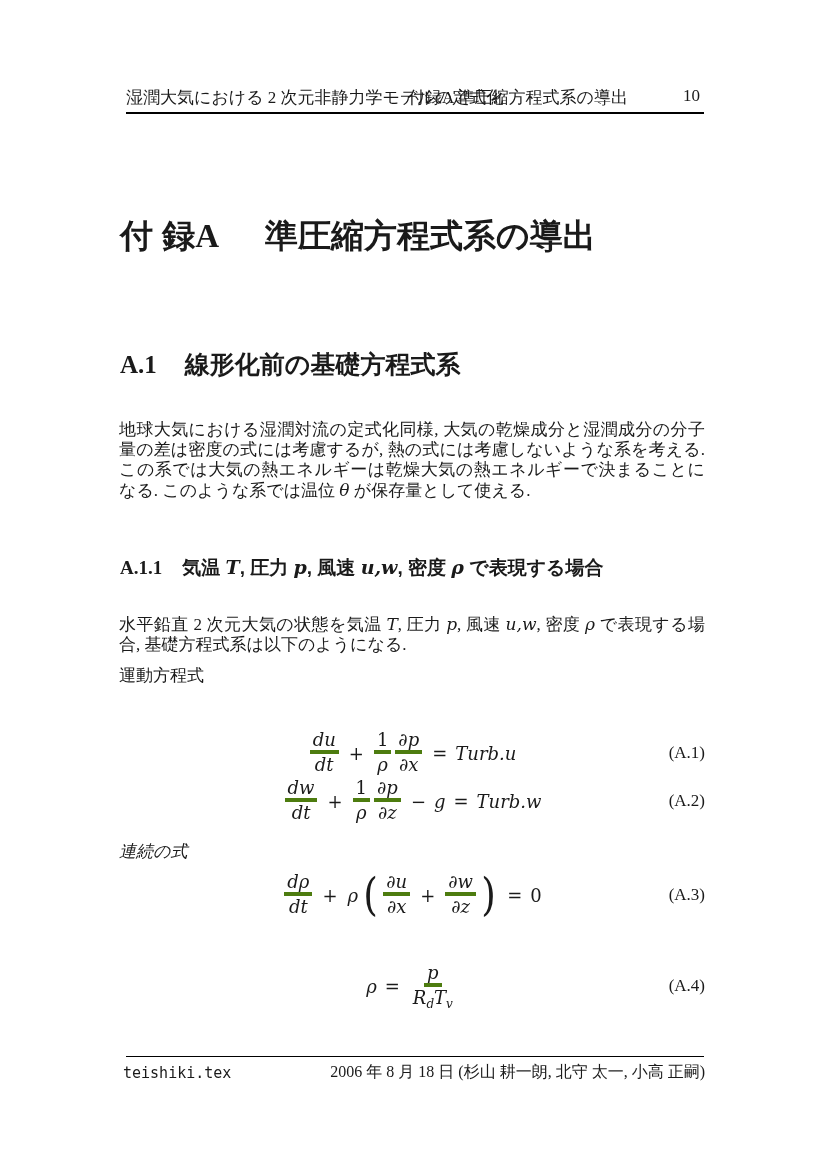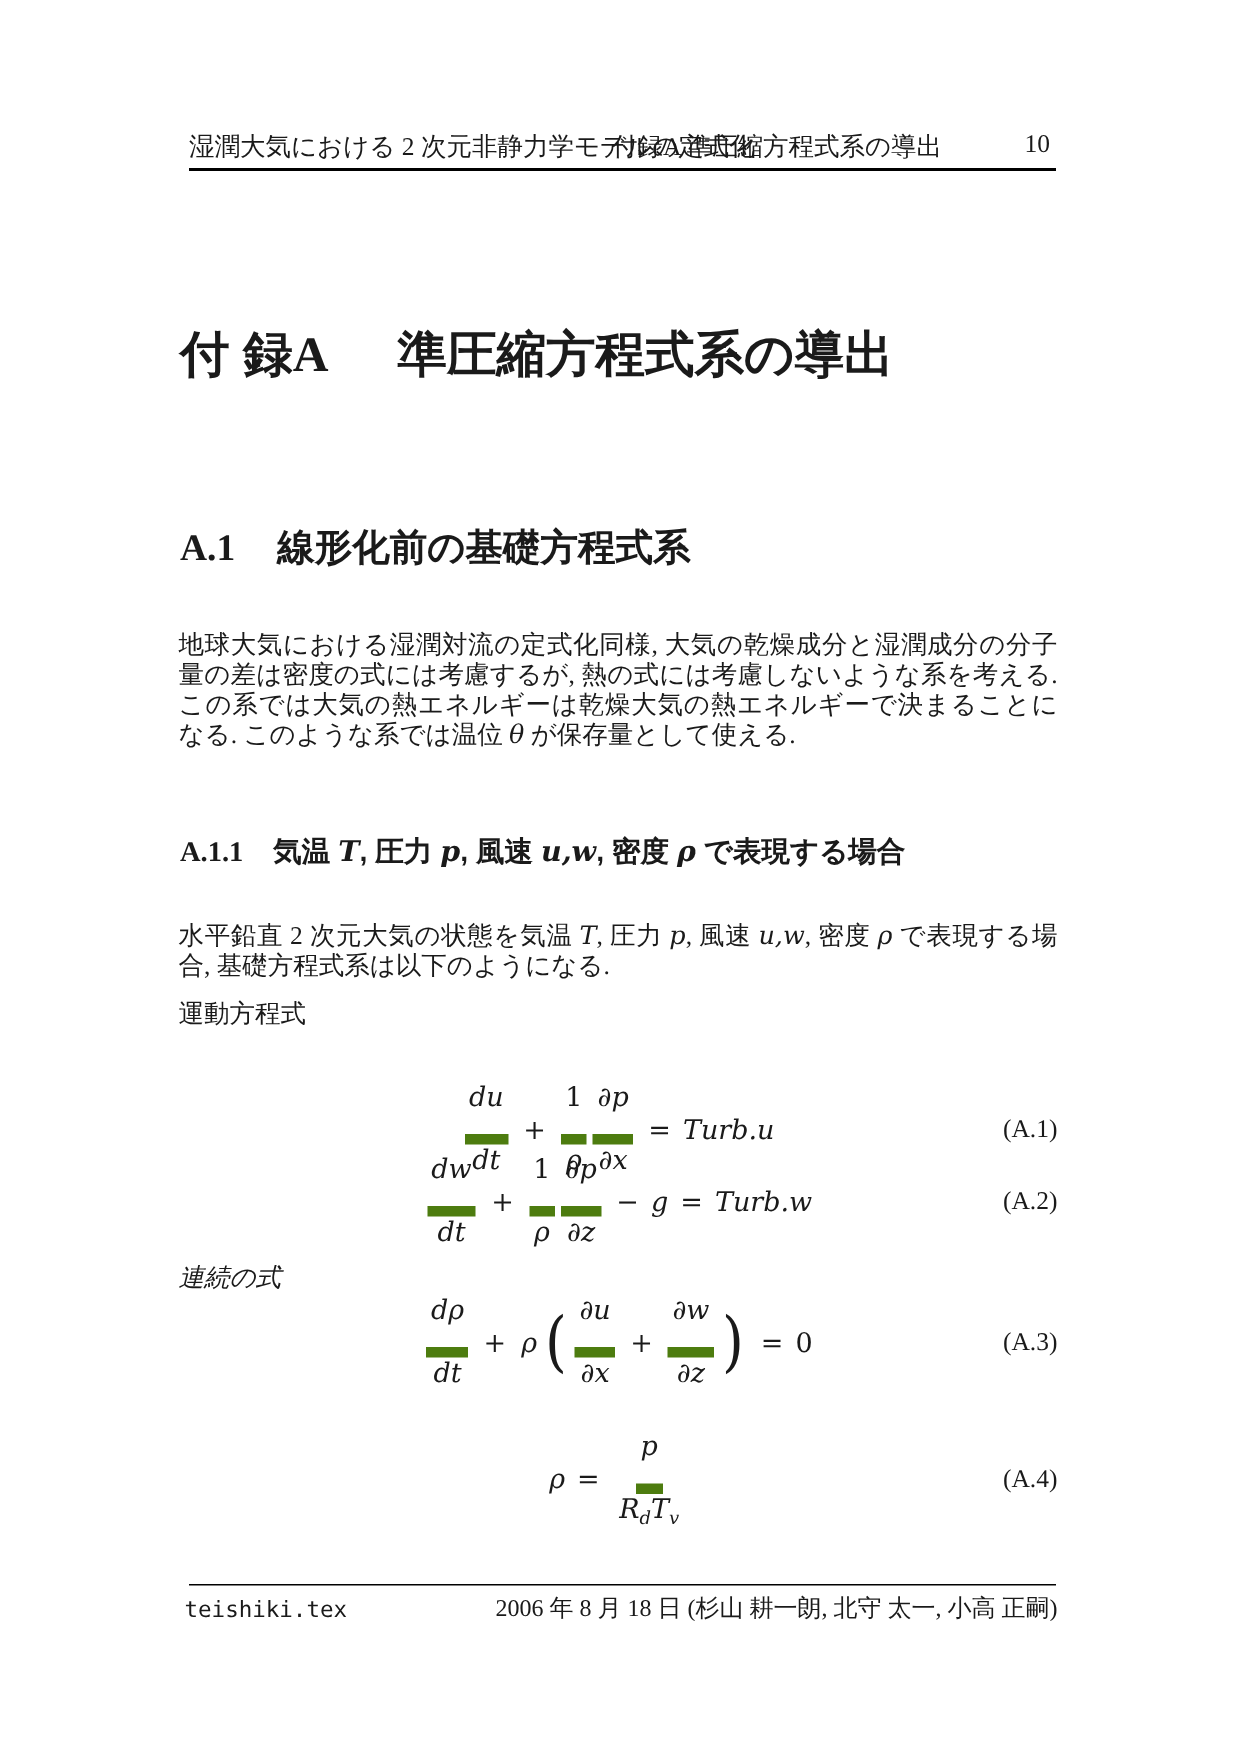--- a/index.html
+++ b/index.html
@@ -29,21 +29,21 @@
   .para2{top:614px;}
   .mi{font-style:italic;font-family:"DejaVu Serif","Liberation Serif",serif;}
   .mi-b{font-style:italic;font-weight:bold;font-family:"DejaVu Serif","Liberation Serif",serif;}
   
   .eq-label{position:absolute;left:119px;font-size:17px;}
   .equation{position:absolute;left:119px;width:586px;height:50px;}
   .eq-body{height:100%;display:flex;align-items:center;justify-content:center;
            font-size:18px;font-family:"DejaVu Serif","Liberation Serif",serif;}
   .eq-num{position:absolute;right:0;top:50%;transform:translateY(-50%);font-size:17px;font-family:"Liberation Serif",serif;}
   .frac{display:inline-flex;flex-direction:column;align-items:center;margin:0 2px;}
-  .frac .num{display:block;padding:0 3px 14px;border-bottom:7px solid #4d7c0f;line-height:1.05;}
+  .frac .num{display:block;padding:0 3px 0;border-bottom:4px solid #4d7c0f;line-height:1.05;}
   .frac .den{display:block;padding:2px 3px 0;line-height:1.05;}
   .op{margin:0 8px;}
   .op-tight{margin:0 2px;}
   .paren{font-size:44px;font-weight:400;line-height:0;margin:0 2px;font-family:"DejaVu Serif",serif;transform:scaleX(0.85);}
   sub.msub{font-size:12px;font-style:italic;vertical-align:-4px;line-height:0;}
   
   .footer-rule{position:absolute;left:126px;top:1056px;width:578px;height:1px;background:#000;}
   .footer{position:absolute;left:119px;top:1062px;width:586px;font-size:16px;}
   .f-left{position:absolute;left:4px;top:2px;font-family:"DejaVu Sans Mono","Liberation Mono",monospace;font-size:15px;}
   .f-right{position:absolute;right:0;top:0;white-space:nowrap;}

